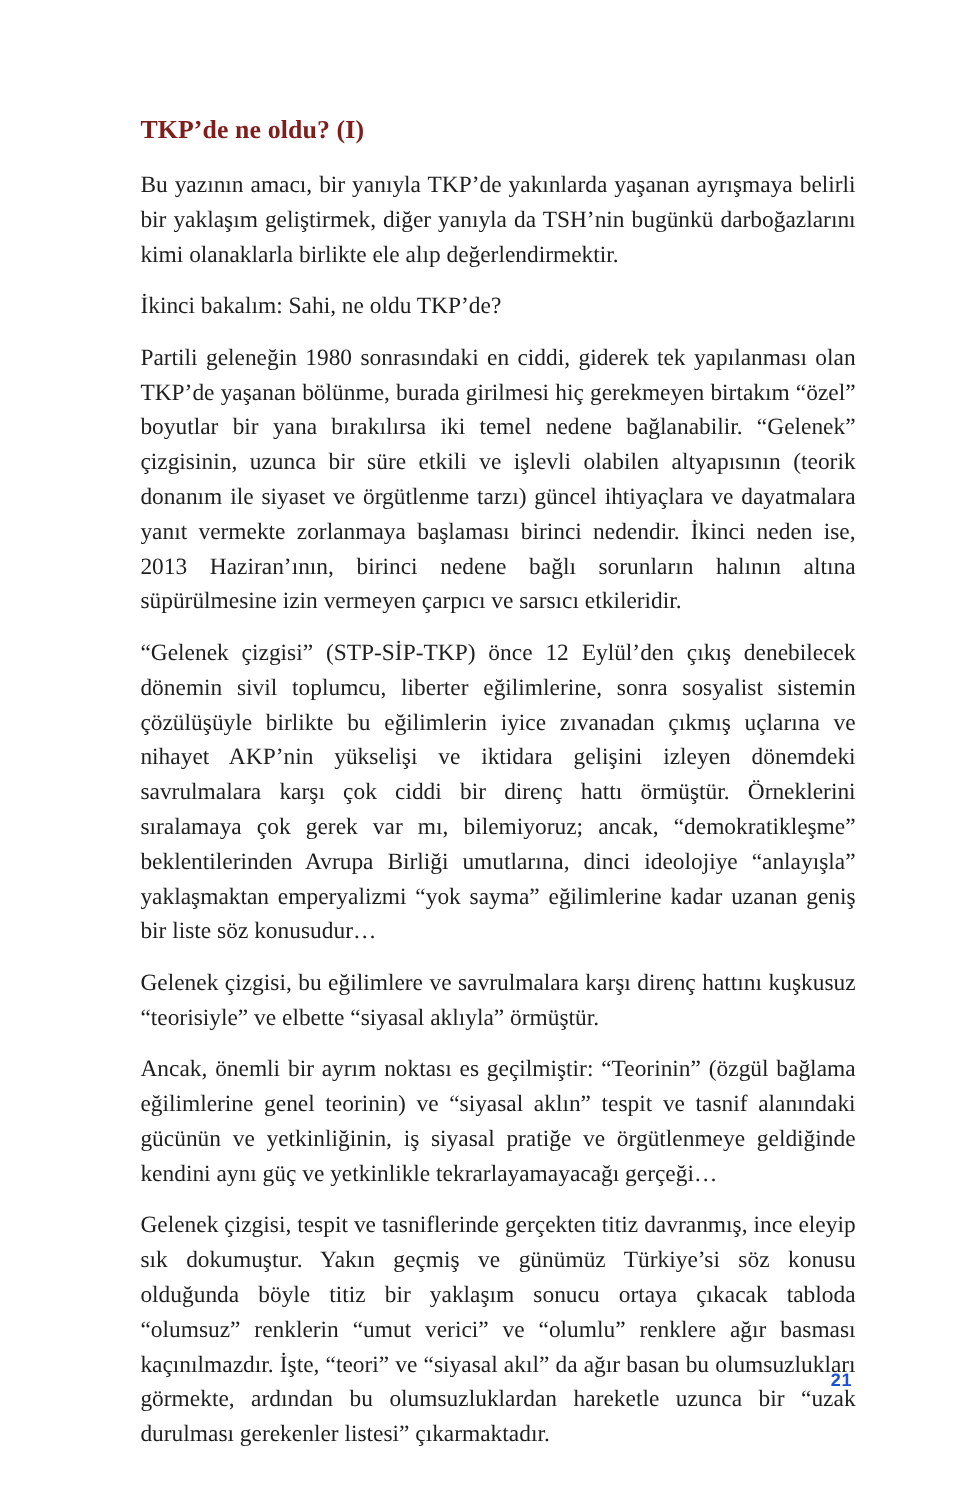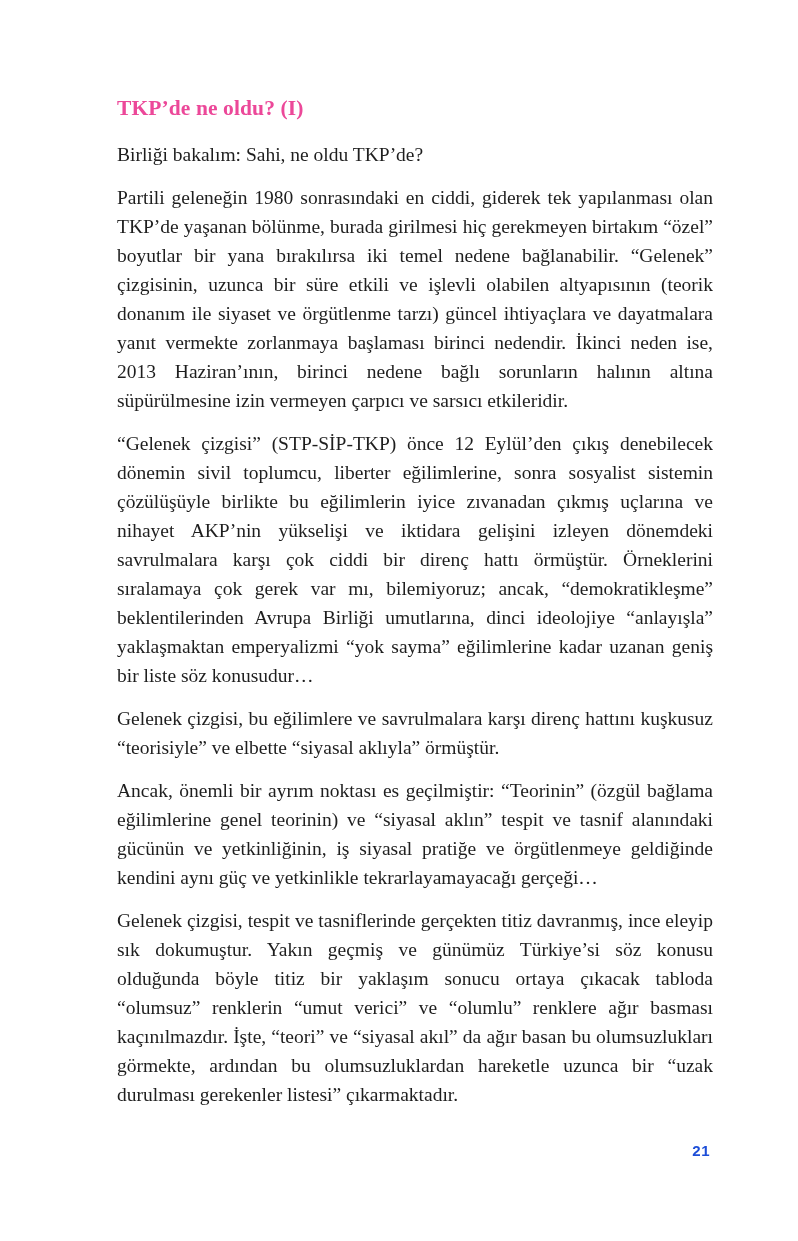--- a/index.html
+++ b/index.html
@@ -16,21 +16,21 @@
     padding: 96px 85px 0 117px;
     overflow: hidden;
     font-family: "Liberation Serif", "DejaVu Serif", serif;
     color: #1e1e1e;
   }
   .doc-title {
     font-size: 21.5px;
     font-weight: bold;
     letter-spacing: 0.1px;
     margin: 0 0 19px 0;
-    color: #ec4899;
+    color: #7f1d1d;
   }
   .body-text p {
     font-size: 19.5px;
     line-height: 29px;
     text-align: justify;
     text-justify: inter-word;
     margin: 0 0 14px 0;
     hyphens: auto;
     -webkit-hyphens: auto;
   }
@@ -48,21 +48,22 @@
     color: #1d4ed8;
   }
 </style>
 </head>
 <body>
 
 <div class="page">
   <h1 class="doc-title">TKP’de ne oldu? (I)</h1>
 
   <div class="body-text">
-    <p class="short">Birliği bakalım: Sahi, ne oldu TKP’de?</p>
+    <p>Bu yazının amacı, bir yanıyla TKP’de yakınlarda yaşanan ayrışmaya belirli bir yaklaşım geliştirmek, diğer yanıyla da TSH’nin bugünkü darboğazlarını kimi olanaklarla birlikte ele alıp değerlendirmektir.</p>
+    <p class="short">İkinci bakalım: Sahi, ne oldu TKP’de?</p>
     <p>Partili geleneğin 1980 sonrasındaki en ciddi, giderek tek yapılanması olan TKP’de yaşanan bölünme, burada girilmesi hiç gerekmeyen birtakım “özel” boyutlar bir yana bırakılırsa iki temel nedene bağlanabilir. “Gelenek” çizgisinin, uzunca bir süre etkili ve işlevli olabilen altyapısının (teorik donanım ile siyaset ve örgütlenme tarzı) güncel ihtiyaçlara ve dayatmalara yanıt vermekte zorlanmaya başlaması birinci nedendir. İkinci neden ise, 2013 Haziran’ının, birinci nedene bağlı sorunların halının altına süpürülmesine izin vermeyen çarpıcı ve sarsıcı etkileridir.</p>
     <p>“Gelenek çizgisi” (STP-SİP-TKP) önce 12 Eylül’den çıkış denebilecek dönemin sivil toplumcu, liberter eğilimlerine, sonra sosyalist sistemin çözülüşüyle birlikte bu eğilimlerin iyice zıvanadan çıkmış uçlarına ve nihayet AKP’nin yükselişi ve iktidara gelişini izleyen dönemdeki savrulmalara karşı çok ciddi bir direnç hattı örmüştür. Örneklerini sıralamaya çok gerek var mı, bilemiyoruz; ancak, “demokratikleşme” beklentilerinden Avrupa Birliği umutlarına, dinci ideolojiye “anlayışla” yaklaşmaktan emperyalizmi “yok sayma” eğilimlerine kadar uzanan geniş bir liste söz konusudur…</p>
     <p>Gelenek çizgisi, bu eğilimlere ve savrulmalara karşı direnç hattını kuşkusuz “teorisiyle” ve elbette “siyasal aklıyla” örmüştür.</p>
     <p>Ancak, önemli bir ayrım noktası es geçilmiştir: “Teorinin” (özgül bağlama eğilimlerine genel teorinin) ve “siyasal aklın” tespit ve tasnif alanındaki gücünün ve yetkinliğinin, iş siyasal pratiğe ve örgütlenmeye geldiğinde kendini aynı güç ve yetkinlikle tekrarlayamayacağı gerçeği…</p>
     <p>Gelenek çizgisi, tespit ve tasniflerinde gerçekten titiz davranmış, ince eleyip sık dokumuştur. Yakın geçmiş ve günümüz Türkiye’si söz konusu olduğunda böyle titiz bir yaklaşım sonucu ortaya çıkacak tabloda “olumsuz” renklerin “umut verici” ve “olumlu” renklere ağır basması kaçınılmazdır. İşte, “teori” ve “siyasal akıl” da ağır basan bu olumsuzlukları görmekte, ardından bu olumsuzluklardan hareketle uzunca bir “uzak durulması gerekenler listesi” çıkarmaktadır.</p>
 
   </div>
 
   <div class="folio">21</div>
 </div>

